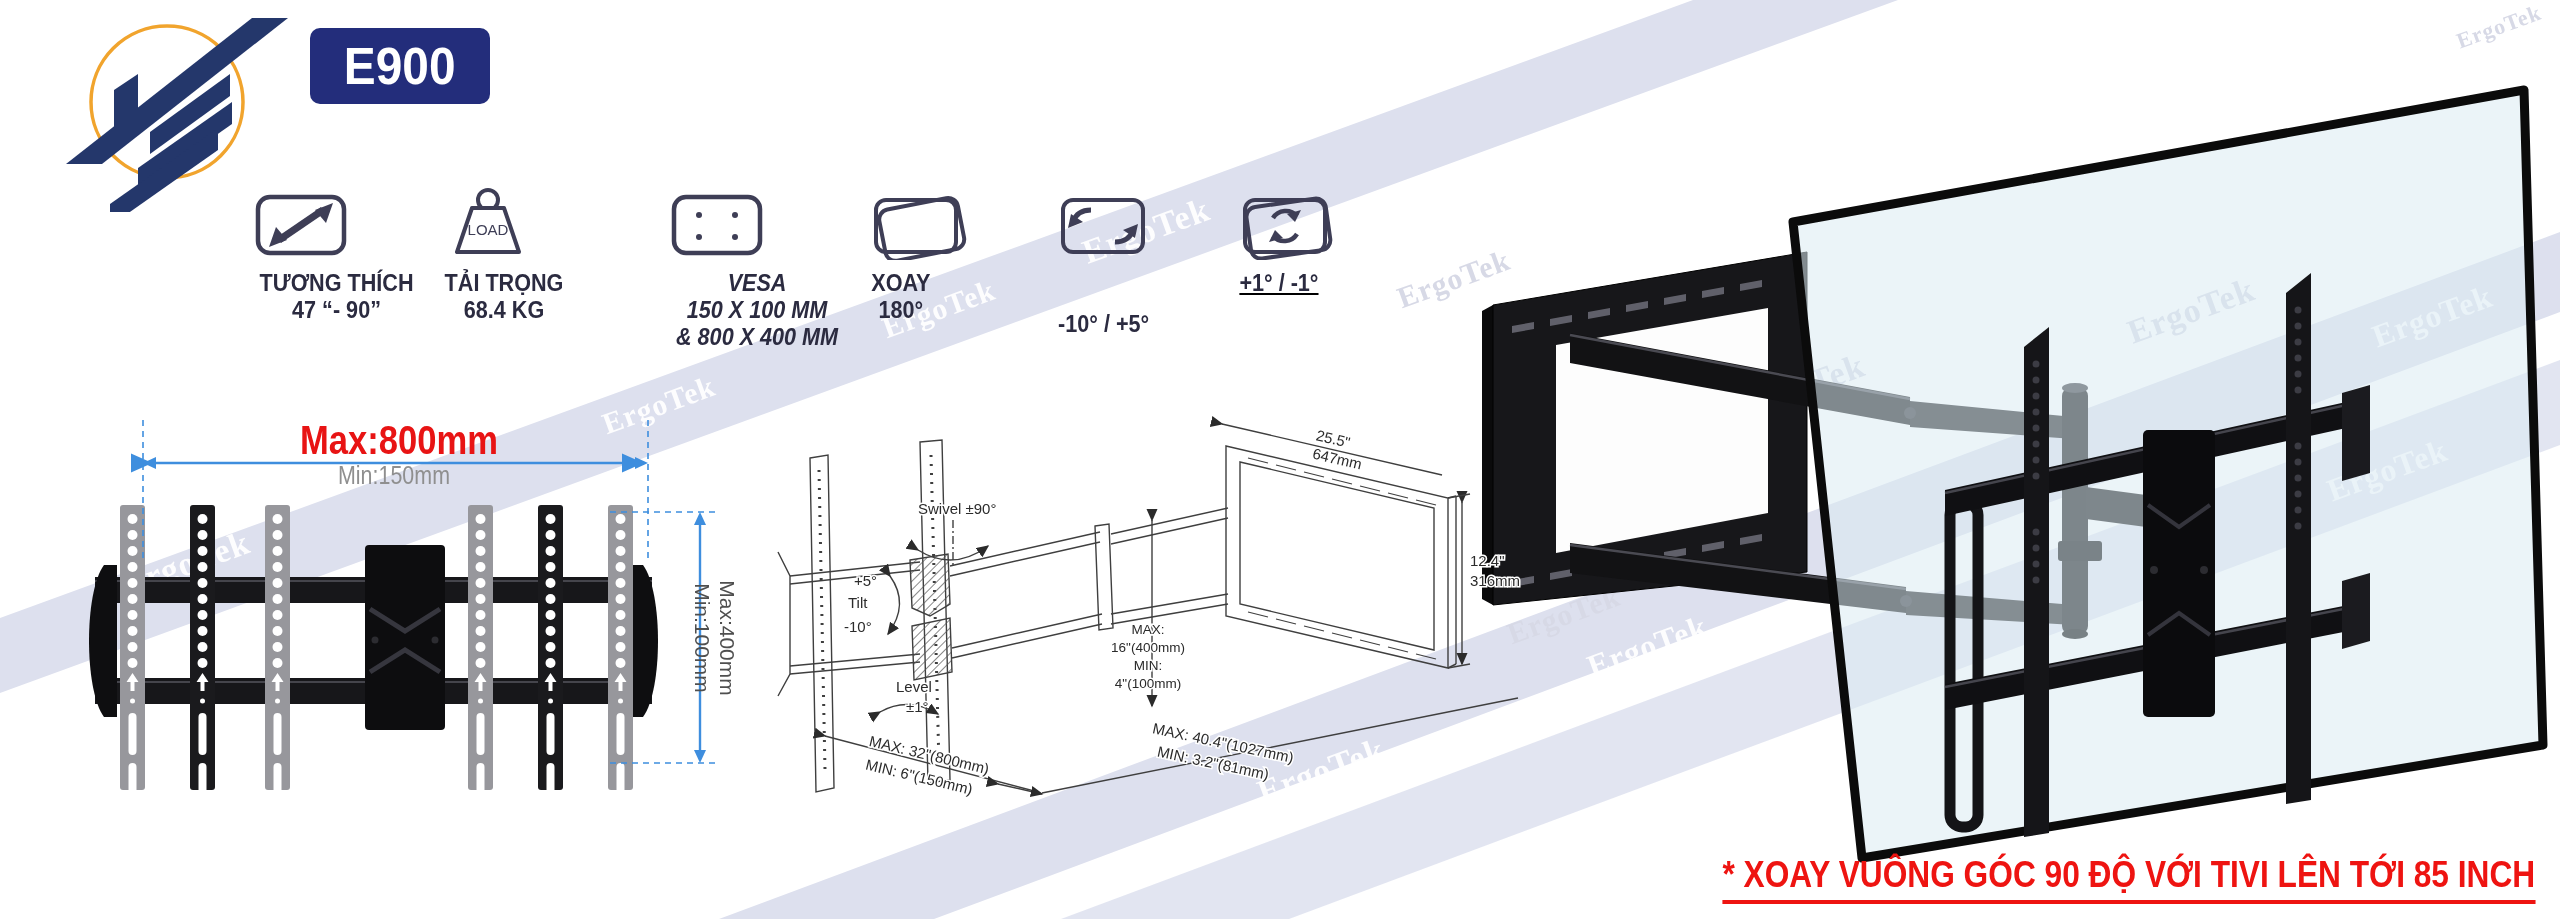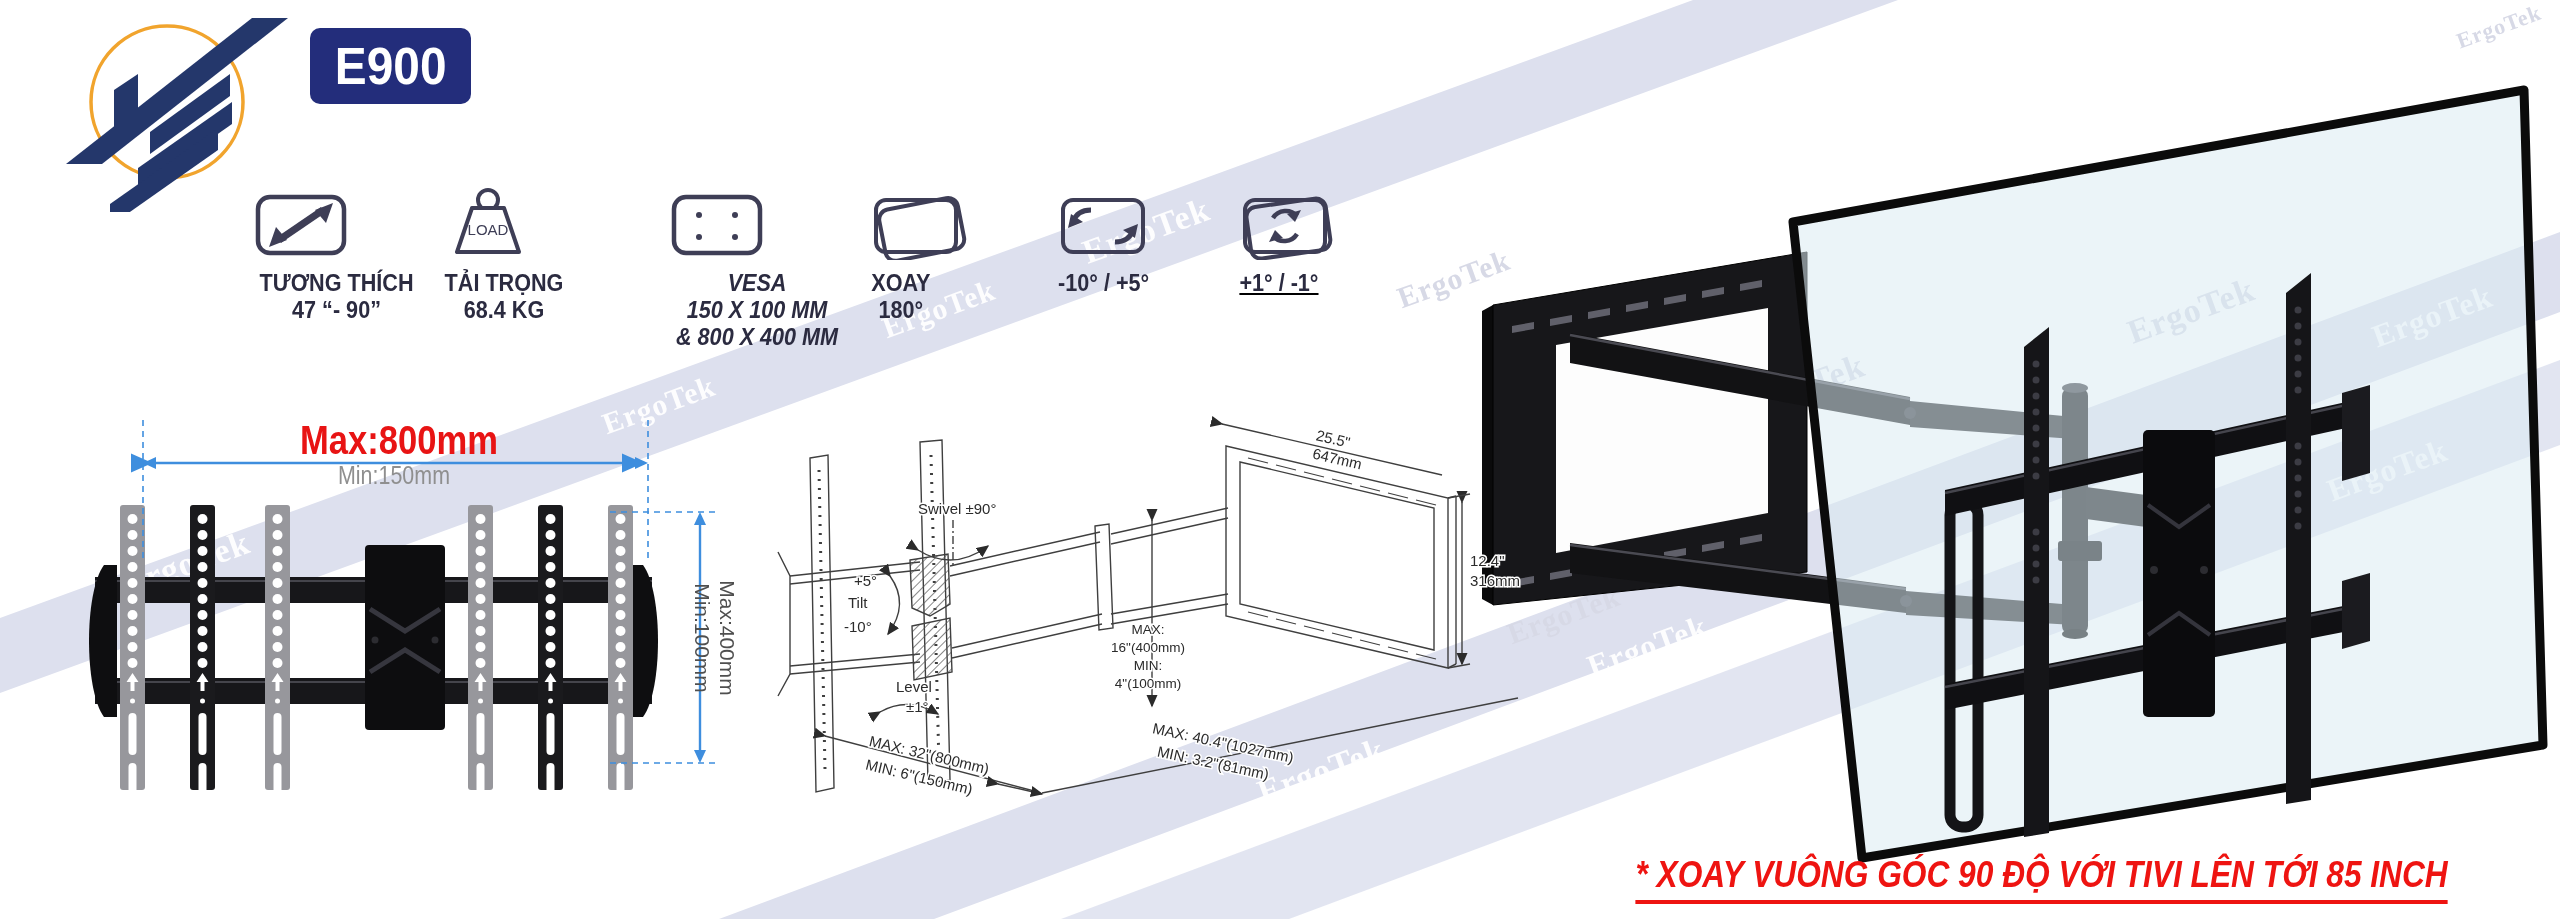--- a/index.html
+++ b/index.html
@@ -6,36 +6,36 @@
   #stage{position:relative;width:2560px;height:919px;background:#ffffff;overflow:hidden;
          font-family:"Liberation Sans",sans-serif;}
   .abs{position:absolute;}
   
   #ribbons{left:0;top:0;width:2560px;height:919px;}
   .wm{position:absolute;font-family:"Liberation Serif",serif;font-weight:bold;
       transform:rotate(-20deg);letter-spacing:1px;white-space:nowrap;pointer-events:none;}
   .wm-w{color:#ffffff;opacity:.96;}
   .wm-g{color:#d7d9e6;}
   
-  #model-badge{left:310px;top:28px;width:161px;height:76px;background:#232d7b;border-radius:10px;
+  #model-badge{left:310px;top:28px;width:180px;height:76px;background:#232d7b;border-radius:10px;
       display:flex;align-items:center;justify-content:center;z-index:5;}
   #model-badge span{color:#fff;font-size:52px;font-weight:bold;transform:scaleX(.92);}
   #title-box{left:478px;top:36px;width:978px;height:62px;background:#fff;border:2px solid #161616;
       box-shadow:6px 6px 8px rgba(0,0,0,.22);display:flex;align-items:center;justify-content:center;z-index:4;}
   #title-box span{color:#0d0d0d;font-size:54px;font-weight:bold;transform:scaleX(.84);white-space:nowrap;}
   
   .spec{position:absolute;top:188px;width:240px;display:flex;flex-direction:column;align-items:flex-start;z-index:3;}
   .spec .lbl{margin-top:10px;text-align:center;color:#2b2b40;font-weight:bold;font-size:24px;
       line-height:1.12;transform:scaleX(.9);white-space:nowrap;}
   .spec svg{display:block;}
   
   svg text{font-family:"Liberation Sans",sans-serif;}
   .techtxt{fill:#2b2b2b;paint-order:stroke;stroke:#ffffff;stroke-width:3px;}
   
-  #footnote{left:1580px;top:854px;width:810px;text-align:right;z-index:6;font-style:italic;}
+  #footnote{left:1667px;top:854px;width:810px;text-align:right;z-index:6;}
   #footnote span{color:#ee1411;font-weight:bold;font-size:36px;transform:scaleX(.88);display:inline-block;
       white-space:nowrap;border-bottom:4px solid #ee1411;padding-bottom:4px;}
 </style>
 </head>
 <body>
 
 <div id="stage">
 
   <svg id="ribbons" class="abs" viewBox="0 0 2560 919">
     <polygon points="0,618 1693,0 1898,0 0,693" fill="#dde0ee"></polygon>
@@ -118,21 +118,21 @@
       <g transform="rotate(-11 50 38)">
         <rect x="13" y="16" width="80" height="52" rx="10" fill="none" stroke="#3e3e56" stroke-width="4"></rect>
       </g>
     </svg>
     <div class="lbl">
       <div>XOAY</div>
         <div>180°</div>
     </div>
   </div>
 
-  <div class="spec" style="left:1053px;">
+  <div class="spec" style="left:1053px;gap:41px;">
     <svg width="100" height="72" viewBox="0 0 100 72">
       <rect x="10" y="12" width="80" height="52" rx="10" fill="none" stroke="#3e3e56" stroke-width="4"></rect>
       <path d="M38,22 Q24,22 20,34" fill="none" stroke="#3e3e56" stroke-width="5"></path>
       <polygon points="15,40 18,26 30,34" fill="#3e3e56"></polygon>
       <path d="M62,54 Q76,54 80,42" fill="none" stroke="#3e3e56" stroke-width="5"></path>
       <polygon points="85,36 82,50 70,42" fill="#3e3e56"></polygon>
     </svg>
     <div class="lbl">
       <div>-10° / +5°</div>
     </div>

